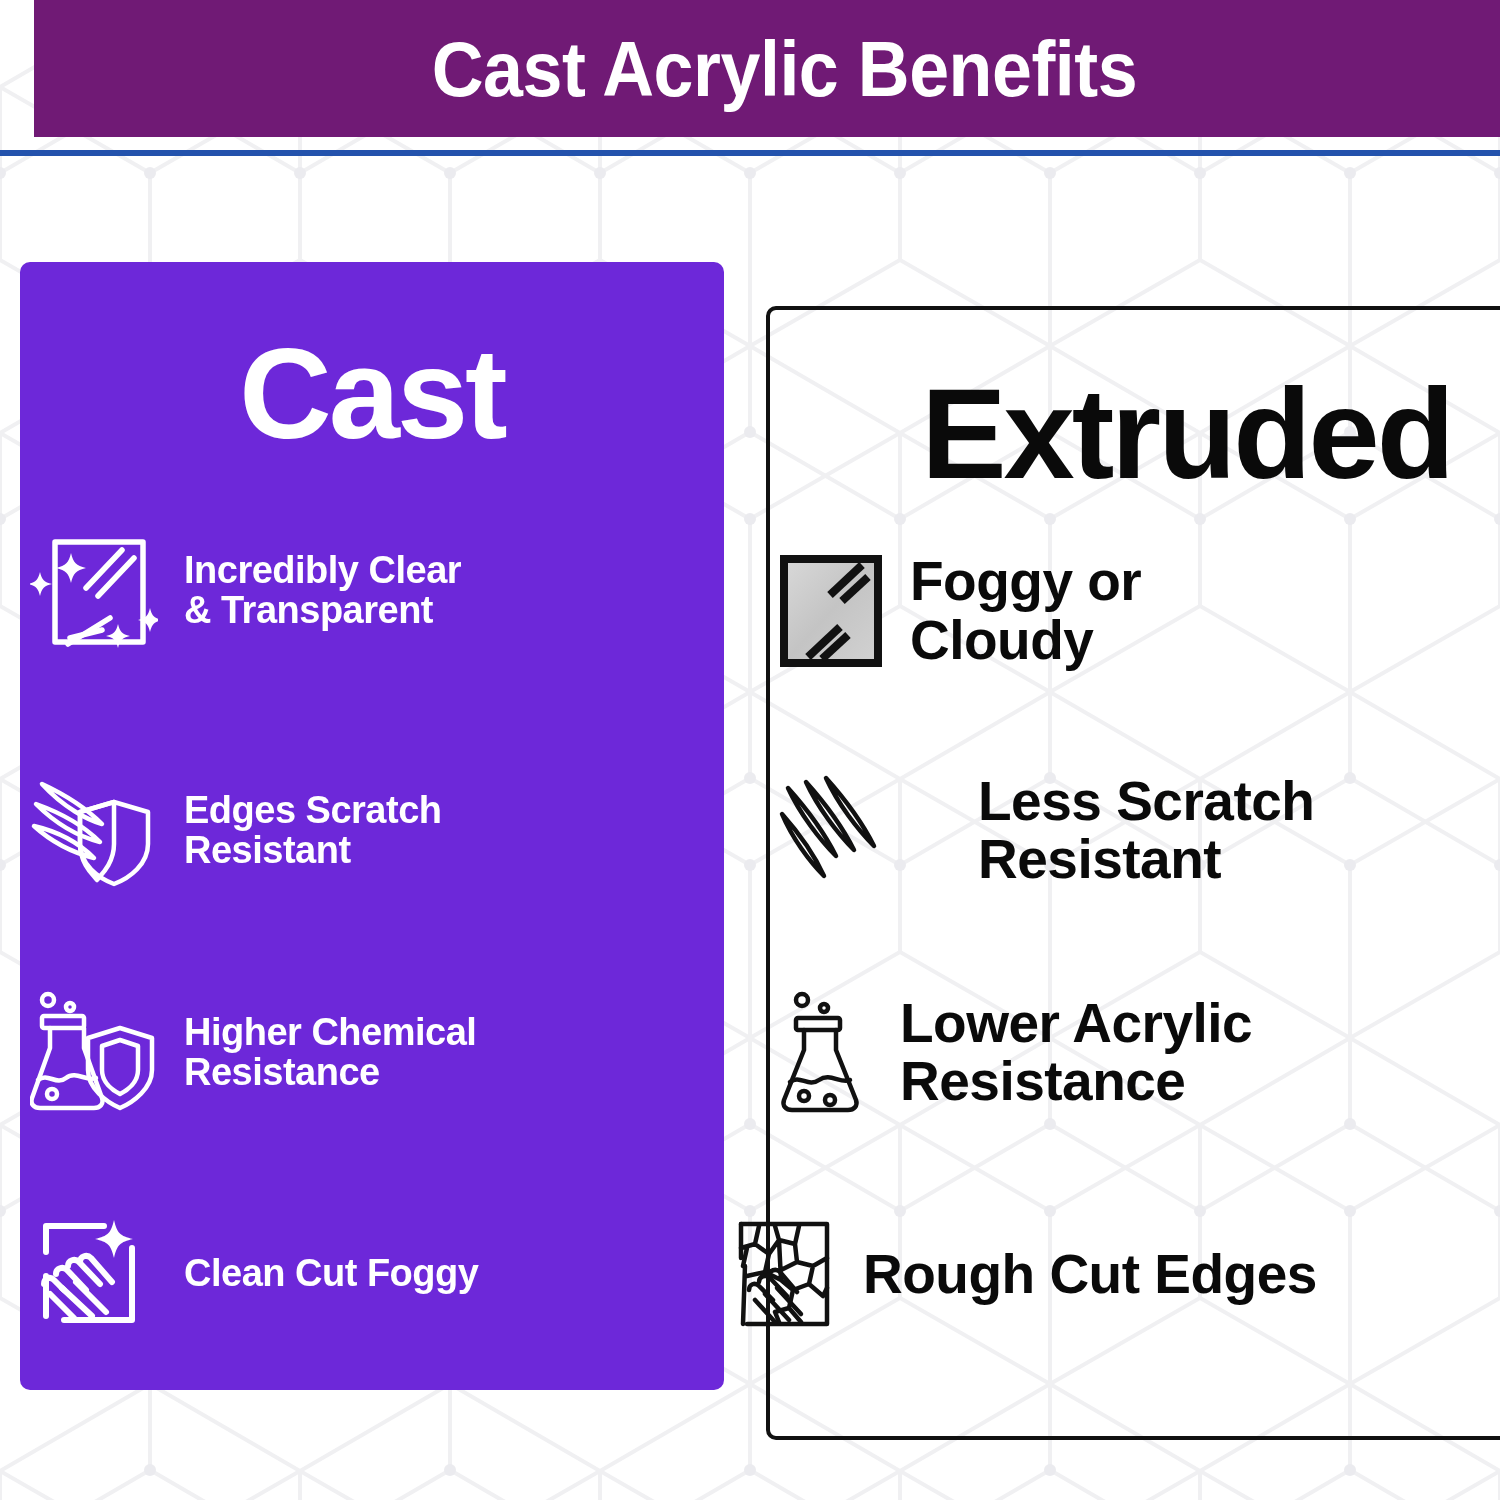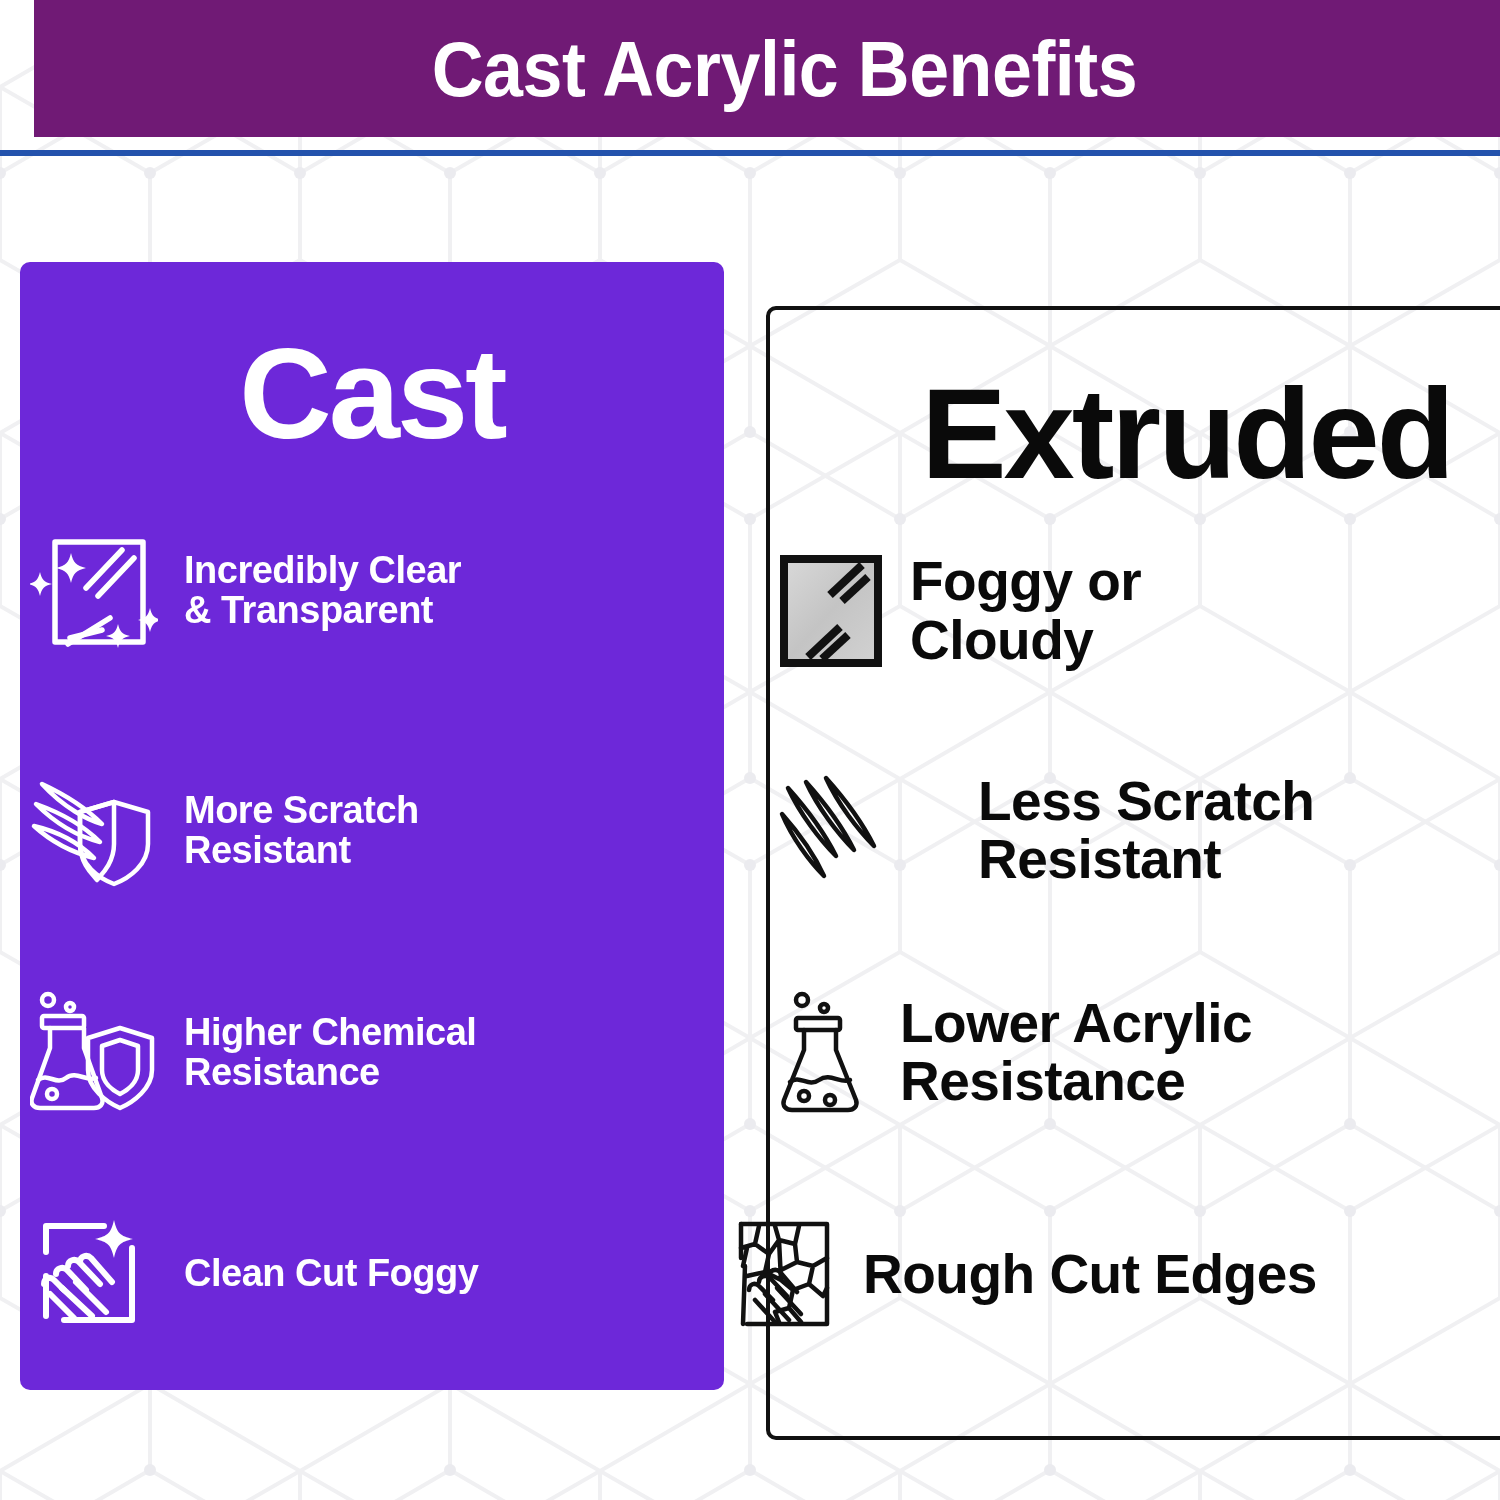--- a/index.html
+++ b/index.html
@@ -146,21 +146,21 @@
   <svg class="feature-icon" width="128" height="120" viewBox="0 0 128 120" xmlns="http://www.w3.org/2000/svg">
     <g fill="none" stroke="#ffffff" stroke-width="4.5" stroke-linecap="round" stroke-linejoin="round">
       <path d="M12 14 C38 26 58 40 72 54 C58 50 34 38 12 14 Z"></path>
       <path d="M6 34 C34 44 56 58 70 72 C54 68 30 58 6 34 Z"></path>
       <path d="M4 56 C30 62 50 74 64 88 C48 84 26 76 4 56 Z"></path>
       <path d="M68 42 L102 32 L102 74 C102 94 88 106 85 110 C82 106 68 94 68 74 Z" transform="translate(-18,0)"></path>
       <path d="M50 42 L84 32 L118 42 L118 74 C118 94 100 108 84 114 C68 108 50 94 50 74 Z"></path>
     </g>
   </svg>
   <div class="icon-gap"></div>
-  <div class="feature-label cast-label">More Scratch
+  <div class="feature-label cast-label">Edges Scratch
 Resistant</div>
 </div>
 
 <div class="feature-row" id="cast-row-2" style="z-index:4;">
   <svg class="feature-icon" width="128" height="124" viewBox="0 0 128 124" xmlns="http://www.w3.org/2000/svg">
     <g fill="none" stroke="#ffffff" stroke-width="4.5" stroke-linecap="round" stroke-linejoin="round">
       <circle cx="18" cy="10" r="6"></circle>
       <circle cx="40" cy="17" r="4"></circle>
       <rect x="12" y="26" width="42" height="12" rx="2"></rect>
       <path d="M20 38 L20 58 L2 108 C0 114 4 118 10 118 L64 118 C70 118 74 114 72 108 L54 58 L54 38"></path>

